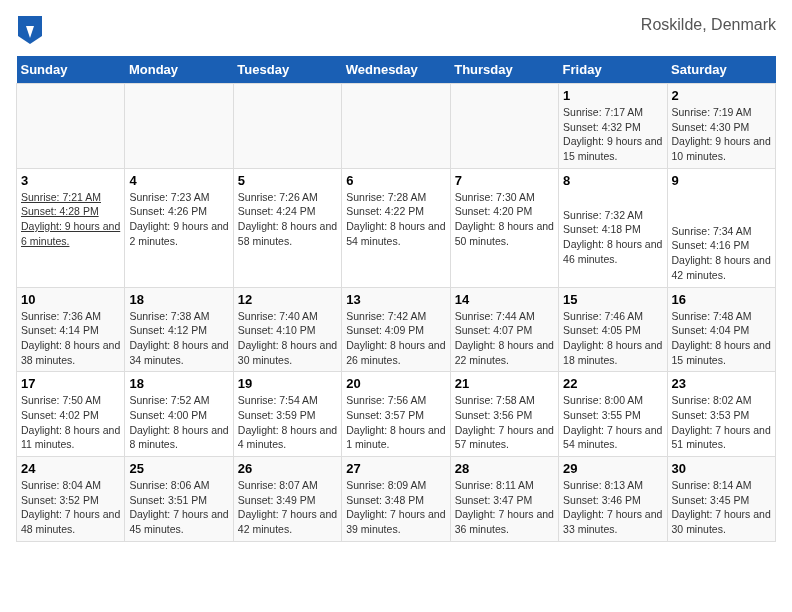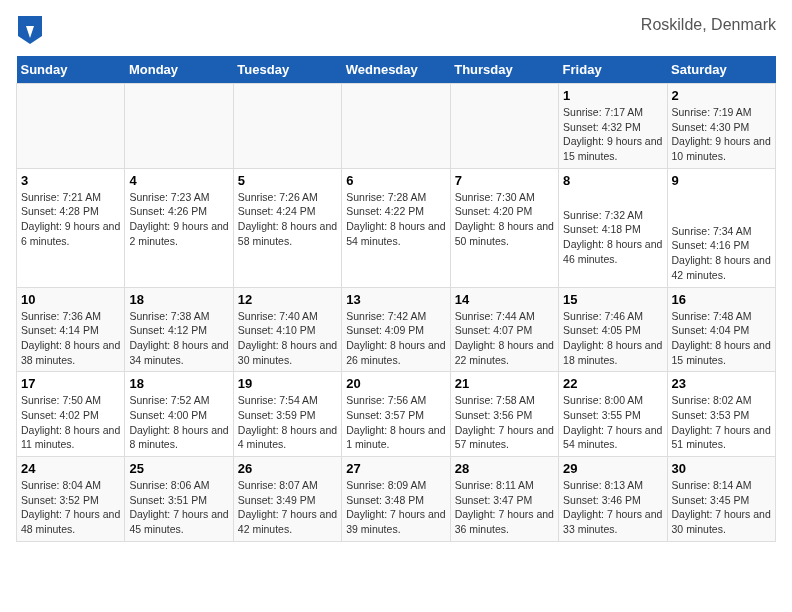--- a/index.html
+++ b/index.html
@@ -129,21 +129,21 @@
         <td>
           <div class="day-num">2</div>
           <div class="day-info" style="white-space: pre-line;">Sunrise: 7:19 AM
 Sunset: 4:30 PM
 Daylight: 9 hours and 10 minutes.</div>
         </td>
       </tr>
       <tr>
         <td>
           <div class="day-num">3</div>
-          <div class="day-info" style="white-space: pre-line;">Sunrise: 7:21 AM
+          <div class="day-info" style="white-space: pre-line; text-decoration: underline;">Sunrise: 7:21 AM
 Sunset: 4:28 PM
 Daylight: 9 hours and 6 minutes.</div>
         </td>
         <td>
           <div class="day-num">4</div>
           <div class="day-info" style="white-space: pre-line;">Sunrise: 7:23 AM
 Sunset: 4:26 PM
 Daylight: 9 hours and 2 minutes.</div>
         </td>
         <td>

